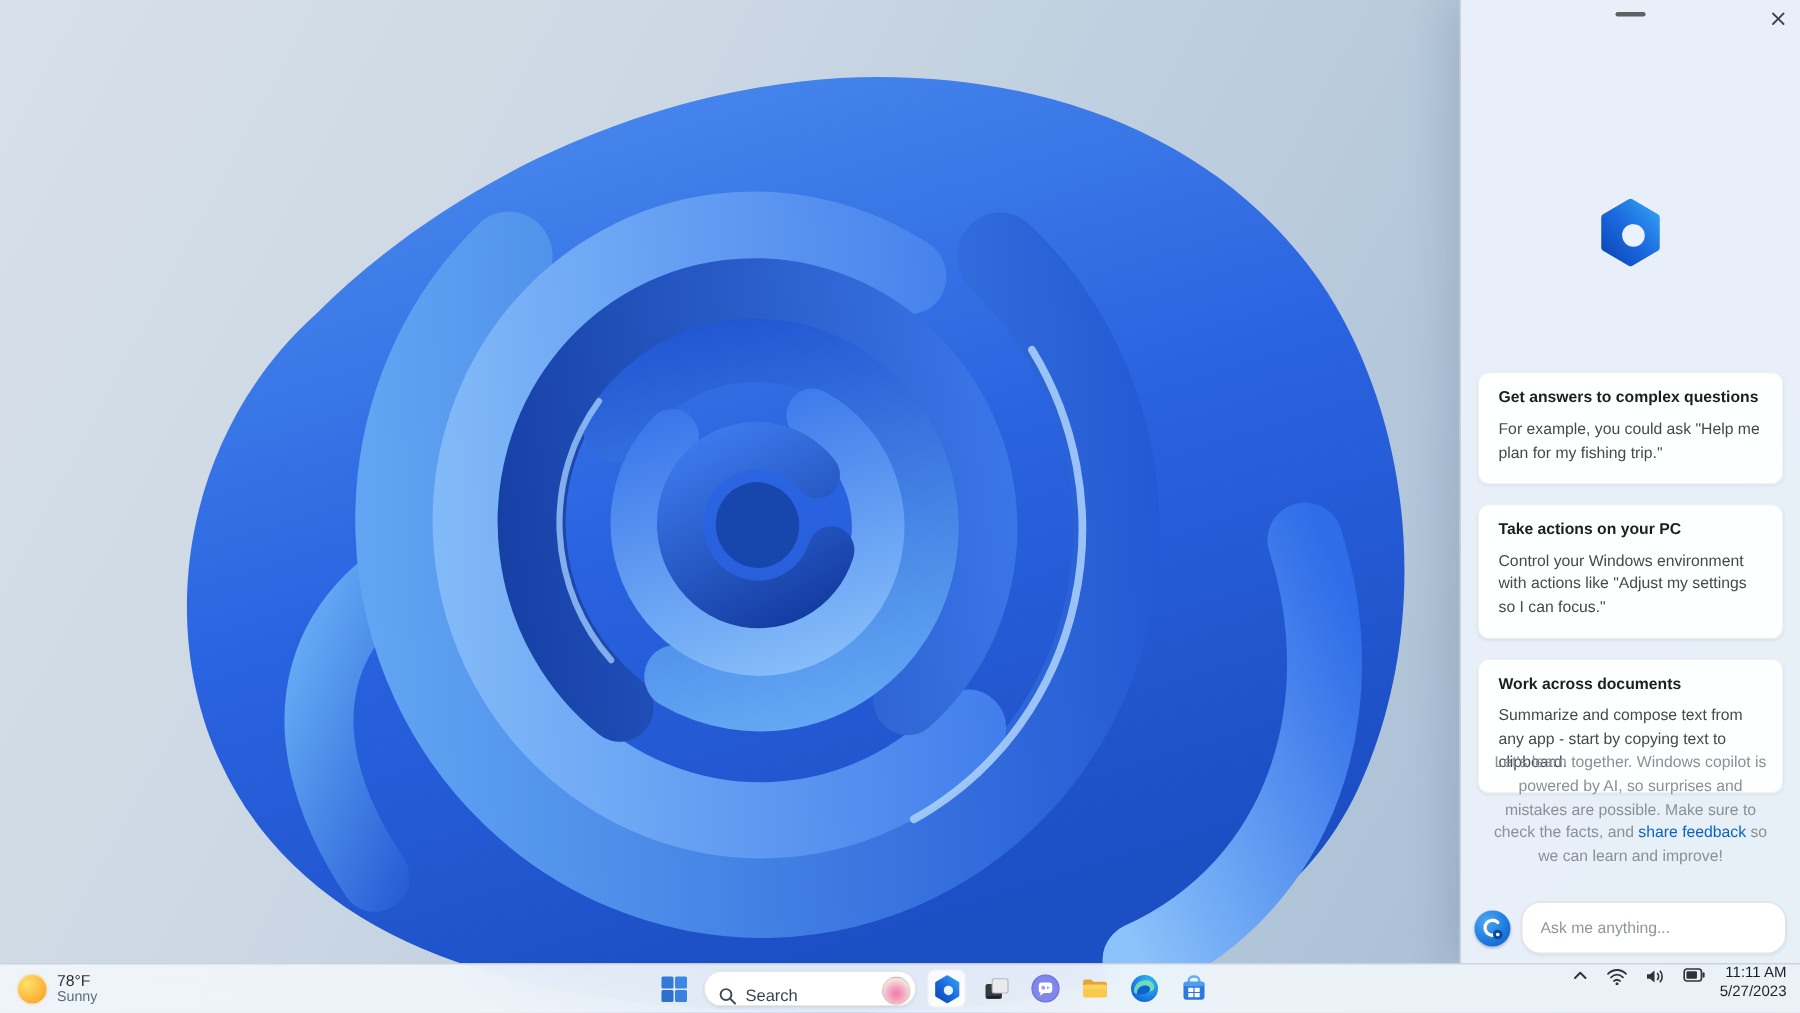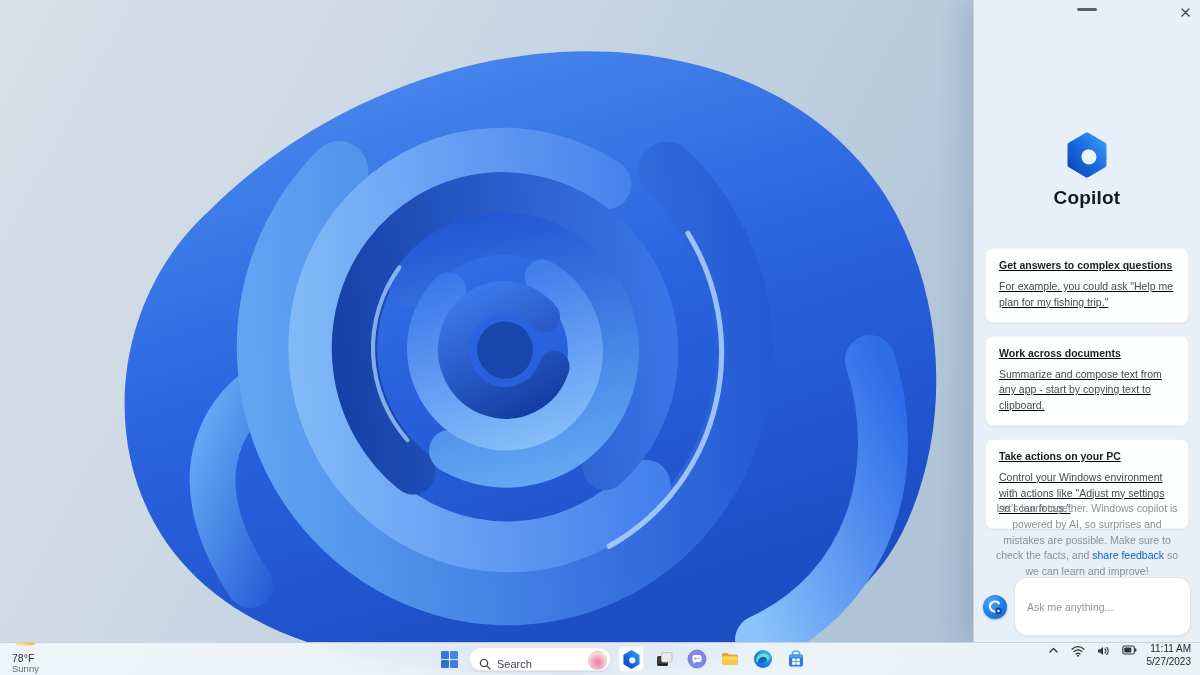--- a/index.html
+++ b/index.html
@@ -14,21 +14,21 @@
     background:linear-gradient(118deg,#d8e0e9 0%,#ccd8e4 30%,#b9cbdd 60%,#a3bad2 100%);
   }
   .bloom{position:absolute;left:0;top:0;}
   
   .taskbar{
     position:absolute;left:0;right:0;bottom:0;height:32px;
     background:rgba(240,245,250,0.93);
     border-top:1px solid rgba(110,130,150,0.28);
     backdrop-filter:blur(12px);
   }
-  .weather{position:absolute;left:12px;top:0;height:100%;display:flex;align-items:center;gap:7px;cursor:default;flex-direction:column;}
+  .weather{position:absolute;left:12px;top:0;height:100%;display:flex;align-items:center;gap:7px;cursor:default;}
   .sun{width:19px;height:19px;border-radius:50%;
     background:radial-gradient(circle at 32% 30%,#ffdf6b 0%,#fdc247 45%,#f59a1d 100%);
     box-shadow:0 0 2px rgba(245,160,30,.6);}
   .wtxt{display:flex;flex-direction:column;line-height:1.15;}
   .wtemp{font-size:10.5px;color:#28323c;}
   .wcond{font-size:9.5px;color:#5c6c7c;}
   .tb-center{position:absolute;left:436px;top:0;height:100%;display:flex;align-items:center;gap:7px;}
   .tbtn{width:26px;height:26px;border-radius:5px;display:flex;align-items:center;justify-content:center;cursor:pointer;}
   .tbtn.active{background:rgba(255,255,255,.85);box-shadow:0 0 0 1px rgba(0,0,0,.05) inset;}
   .search-pill{
@@ -52,32 +52,32 @@
   }
   .drag-handle{position:absolute;top:8px;left:50%;transform:translateX(-50%);
     width:20px;height:3px;border-radius:2px;background:#5d6166;cursor:grab;}
   .close-btn{position:absolute;top:3px;right:6px;width:18px;height:18px;
     display:flex;align-items:center;justify-content:center;cursor:pointer;border-radius:4px;color:#3c4046;}
   .cp-logo{position:absolute;top:132px;left:50%;transform:translateX(-50%);}
   .cp-title{position:absolute;top:187px;left:0;right:0;text-align:center;
     font-size:19px;font-weight:700;color:#15181c;letter-spacing:.2px;}
   .cards{position:absolute;top:248px;left:11px;right:11px;display:flex;flex-direction:column;gap:13px;}
   .card{background:rgba(255,255,255,.95);border:1px solid rgba(0,0,0,.05);
-    border-radius:8px;padding:10px 13px 11px;box-shadow:0 1px 2px rgba(0,0,0,.06);cursor:pointer;text-decoration:underline;}
+    border-radius:8px;padding:10px 13px 11px;box-shadow:0 1px 2px rgba(0,0,0,.06);cursor:pointer;}
   .card-title{font-size:10.5px;font-weight:700;color:#1b1e22;margin:0 0 8px;}
   .card-body{font-size:10.5px;color:#45494e;line-height:1.5;margin:0;}
   .disclaimer{position:absolute;top:501px;left:17px;right:17px;text-align:center;
     font-size:10.5px;line-height:1.5;color:#8a9097;}
   .disclaimer a{color:#0b62c4;cursor:pointer;text-decoration:none;}
   .input-row{position:absolute;bottom:7px;left:9px;right:9px;display:flex;align-items:center;gap:7px;}
   .cp-bubble{width:24px;height:24px;border-radius:50%;flex:0 0 auto;cursor:pointer;
     background:radial-gradient(circle at 32% 28%,#4aa6f5 0%,#1e78dd 60%,#0c5ec0 100%);
     display:flex;align-items:center;justify-content:center;box-shadow:0 1px 2px rgba(0,40,90,.3);}
   .ask-input{flex:1;height:25px;border-radius:13px;border:1px solid rgba(0,0,0,.10);
-    background:#fff;padding:16px 12px;font-size:10.5px;color:#333;outline:none;
+    background:#fff;padding:4px 12px;font-size:10.5px;color:#333;outline:none;
     box-shadow:0 1px 2px rgba(0,0,0,.06);font-family:inherit;}
   .ask-input::placeholder{color:#8f969e;}
 </style>
 </head>
 <body>
 
 <div class="desktop">
   <svg class="bloom" width="975" height="675" viewBox="0 0 975 675">
     <defs>
       <linearGradient id="lgBlob" x1="0" y1="0" x2="0.4" y2="1">
@@ -130,34 +130,33 @@
           <stop offset="0" stop-color="#0a46b4"></stop>
             <stop offset="0.5" stop-color="#1b6ae0"></stop>
             <stop offset="1" stop-color="#33a1f2"></stop>
         </linearGradient>
       </defs>
       <polygon points="23,3 40,13 40,33 23,43 6,33 6,13" fill="url(#hexg)" stroke="url(#hexg)" stroke-width="5" stroke-linejoin="round"></polygon>
       <circle cx="25" cy="25" r="7.5" fill="#eaf3fd"></circle>
       <path d="M25 17.5 C 20 17.5 17.5 21 17.5 25 L 25 25 Z" fill="#eaf3fd" opacity="0.9"></path>
     </svg>
   </div>
-  <div class="cp-title">Copilot</div>
 
   <div class="cards">
     <div class="card">
       <p class="card-title">Get answers to complex questions</p>
       <p class="card-body">For example, you could ask "Help me plan for my fishing trip."</p>
     </div>
     <div class="card">
+      <p class="card-title">Take actions on your PC</p>
+      <p class="card-body">Control your Windows environment with actions like "Adjust my settings so I can focus."</p>
+    </div>
+    <div class="card">
       <p class="card-title">Work across documents</p>
       <p class="card-body">Summarize and compose text from any app - start by copying text to clipboard.</p>
-    </div>
-    <div class="card">
-      <p class="card-title">Take actions on your PC</p>
-      <p class="card-body">Control your Windows environment with actions like "Adjust my settings so I can focus."</p>
     </div>
   </div>
 
   <div class="disclaimer"><span>Let's learn together. Windows copilot is powered by AI, so surprises and mistakes are possible. Make sure to check the facts, and </span><a>share feedback</a><span> so we can learn and improve!</span></div>
 
   <div class="input-row">
     <div class="cp-bubble">
       <svg width="16" height="16" viewBox="0 0 16 16">
         <circle cx="8" cy="7.5" r="5" fill="none" stroke="#fff" stroke-width="2.2" pathLength="100" stroke-dasharray="78 22" stroke-linecap="round" transform="rotate(40 8 7.5)"></circle>
         <circle cx="11.5" cy="12" r="3.2" fill="#0a4aa6"></circle>

